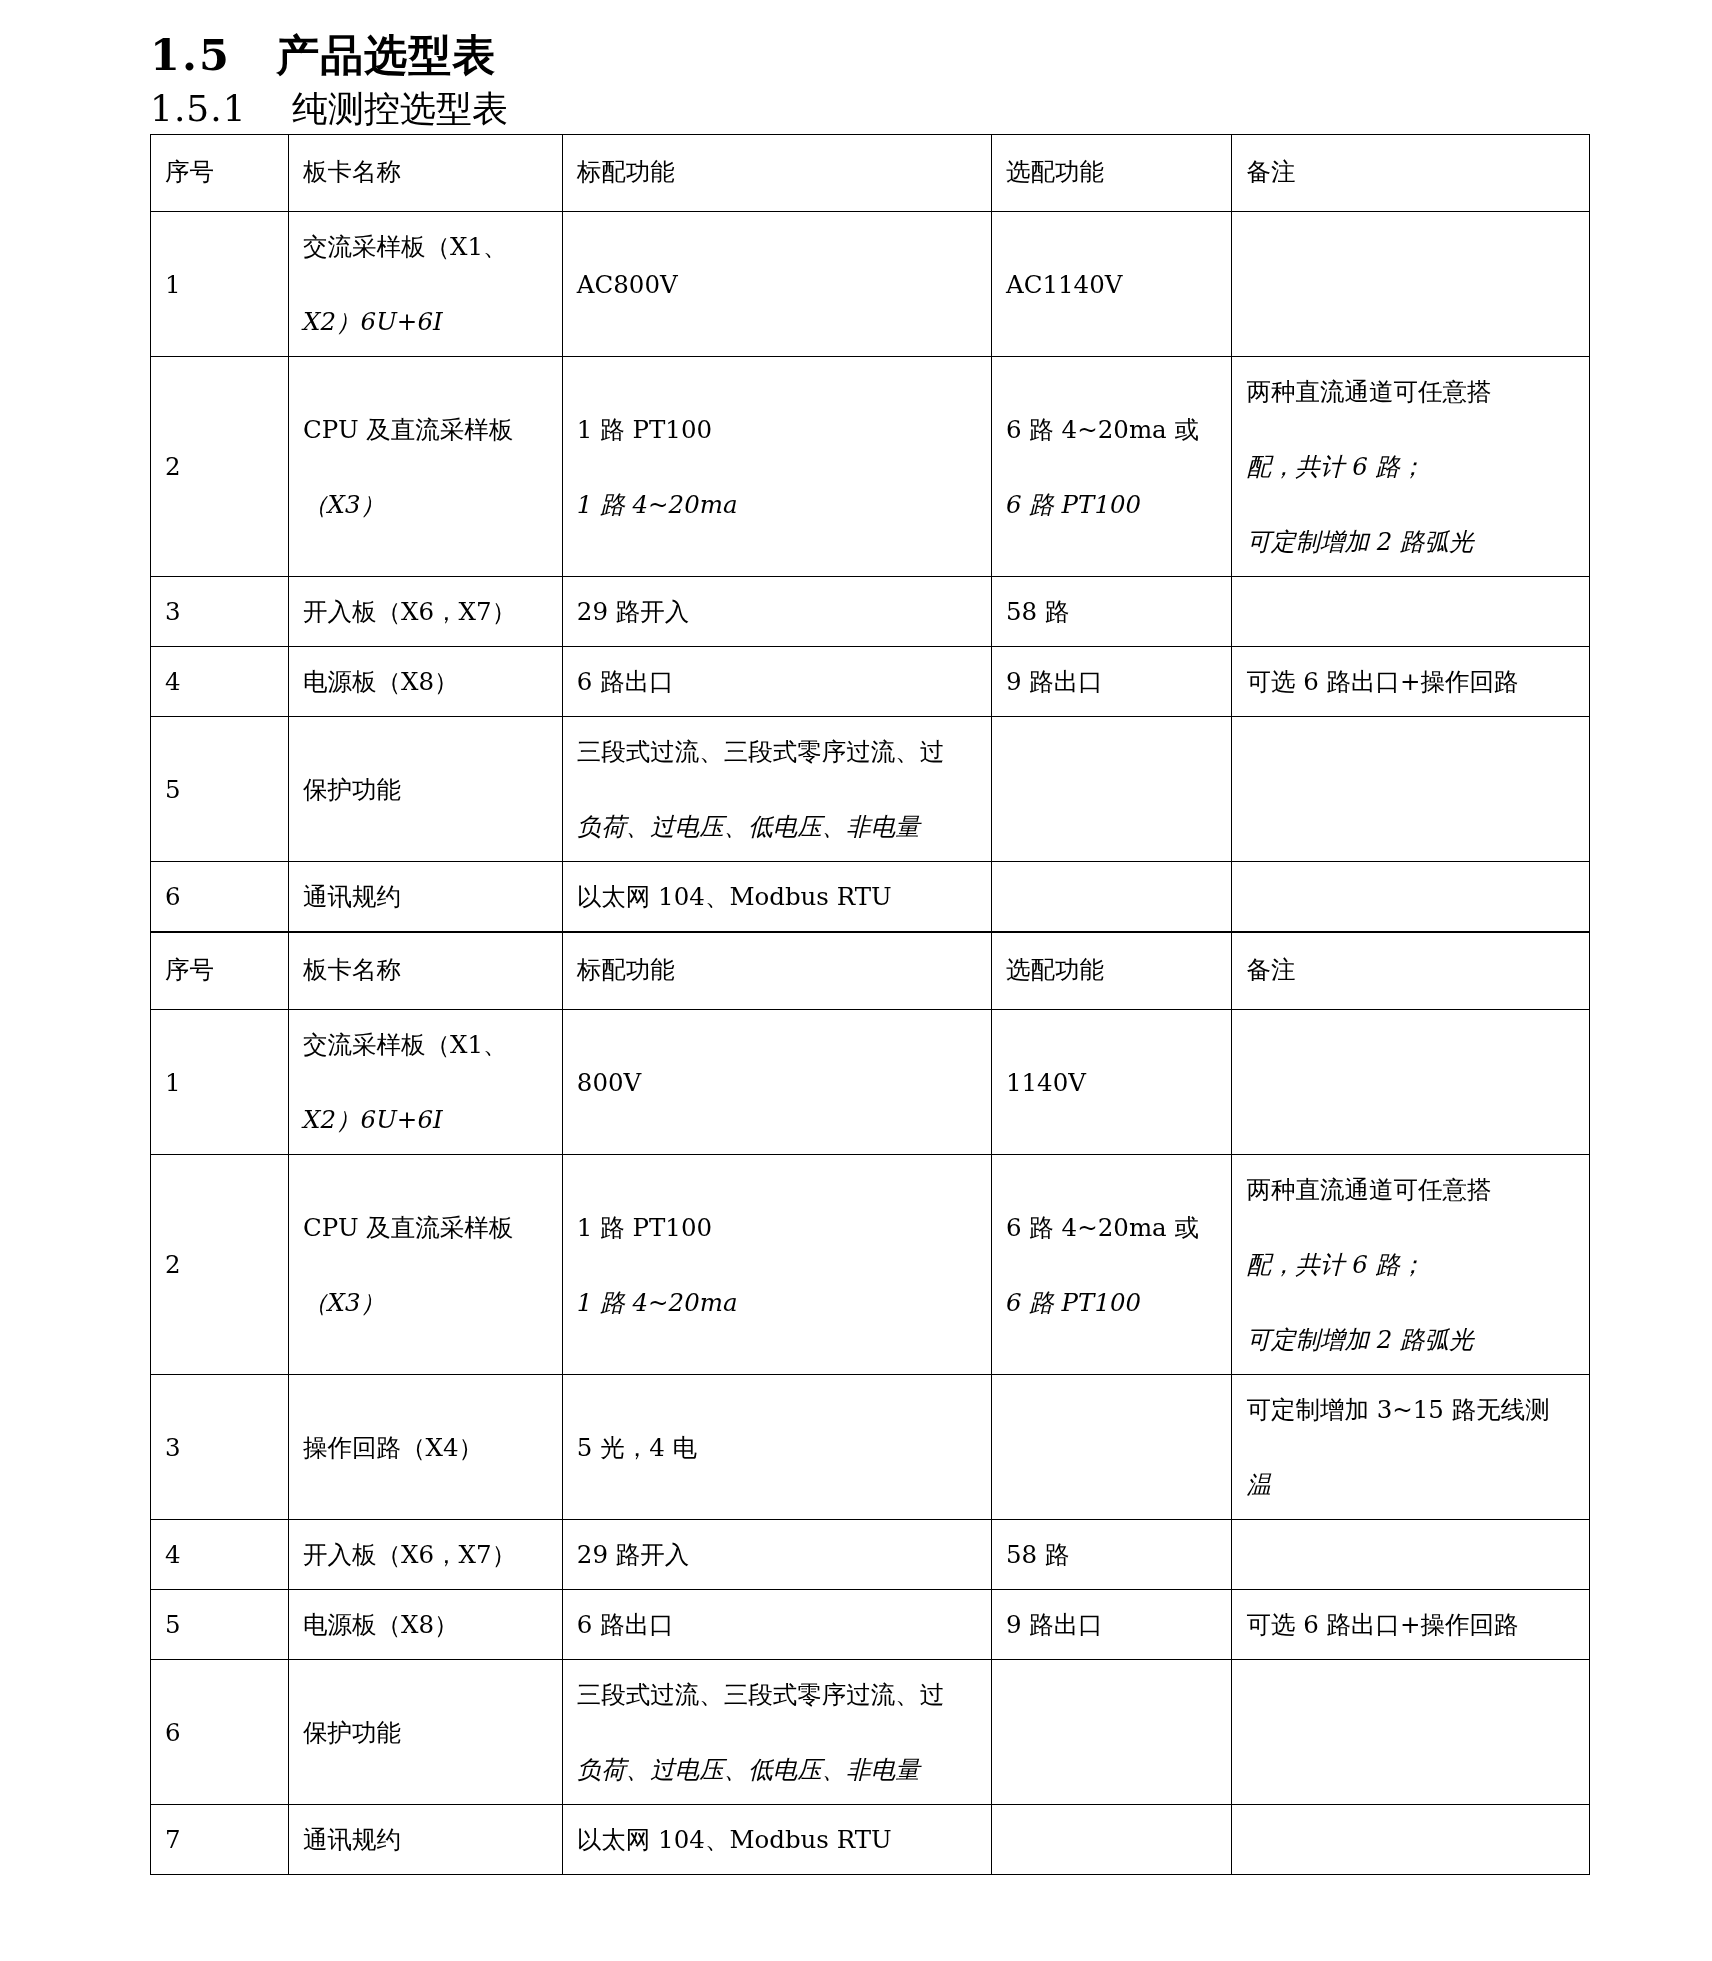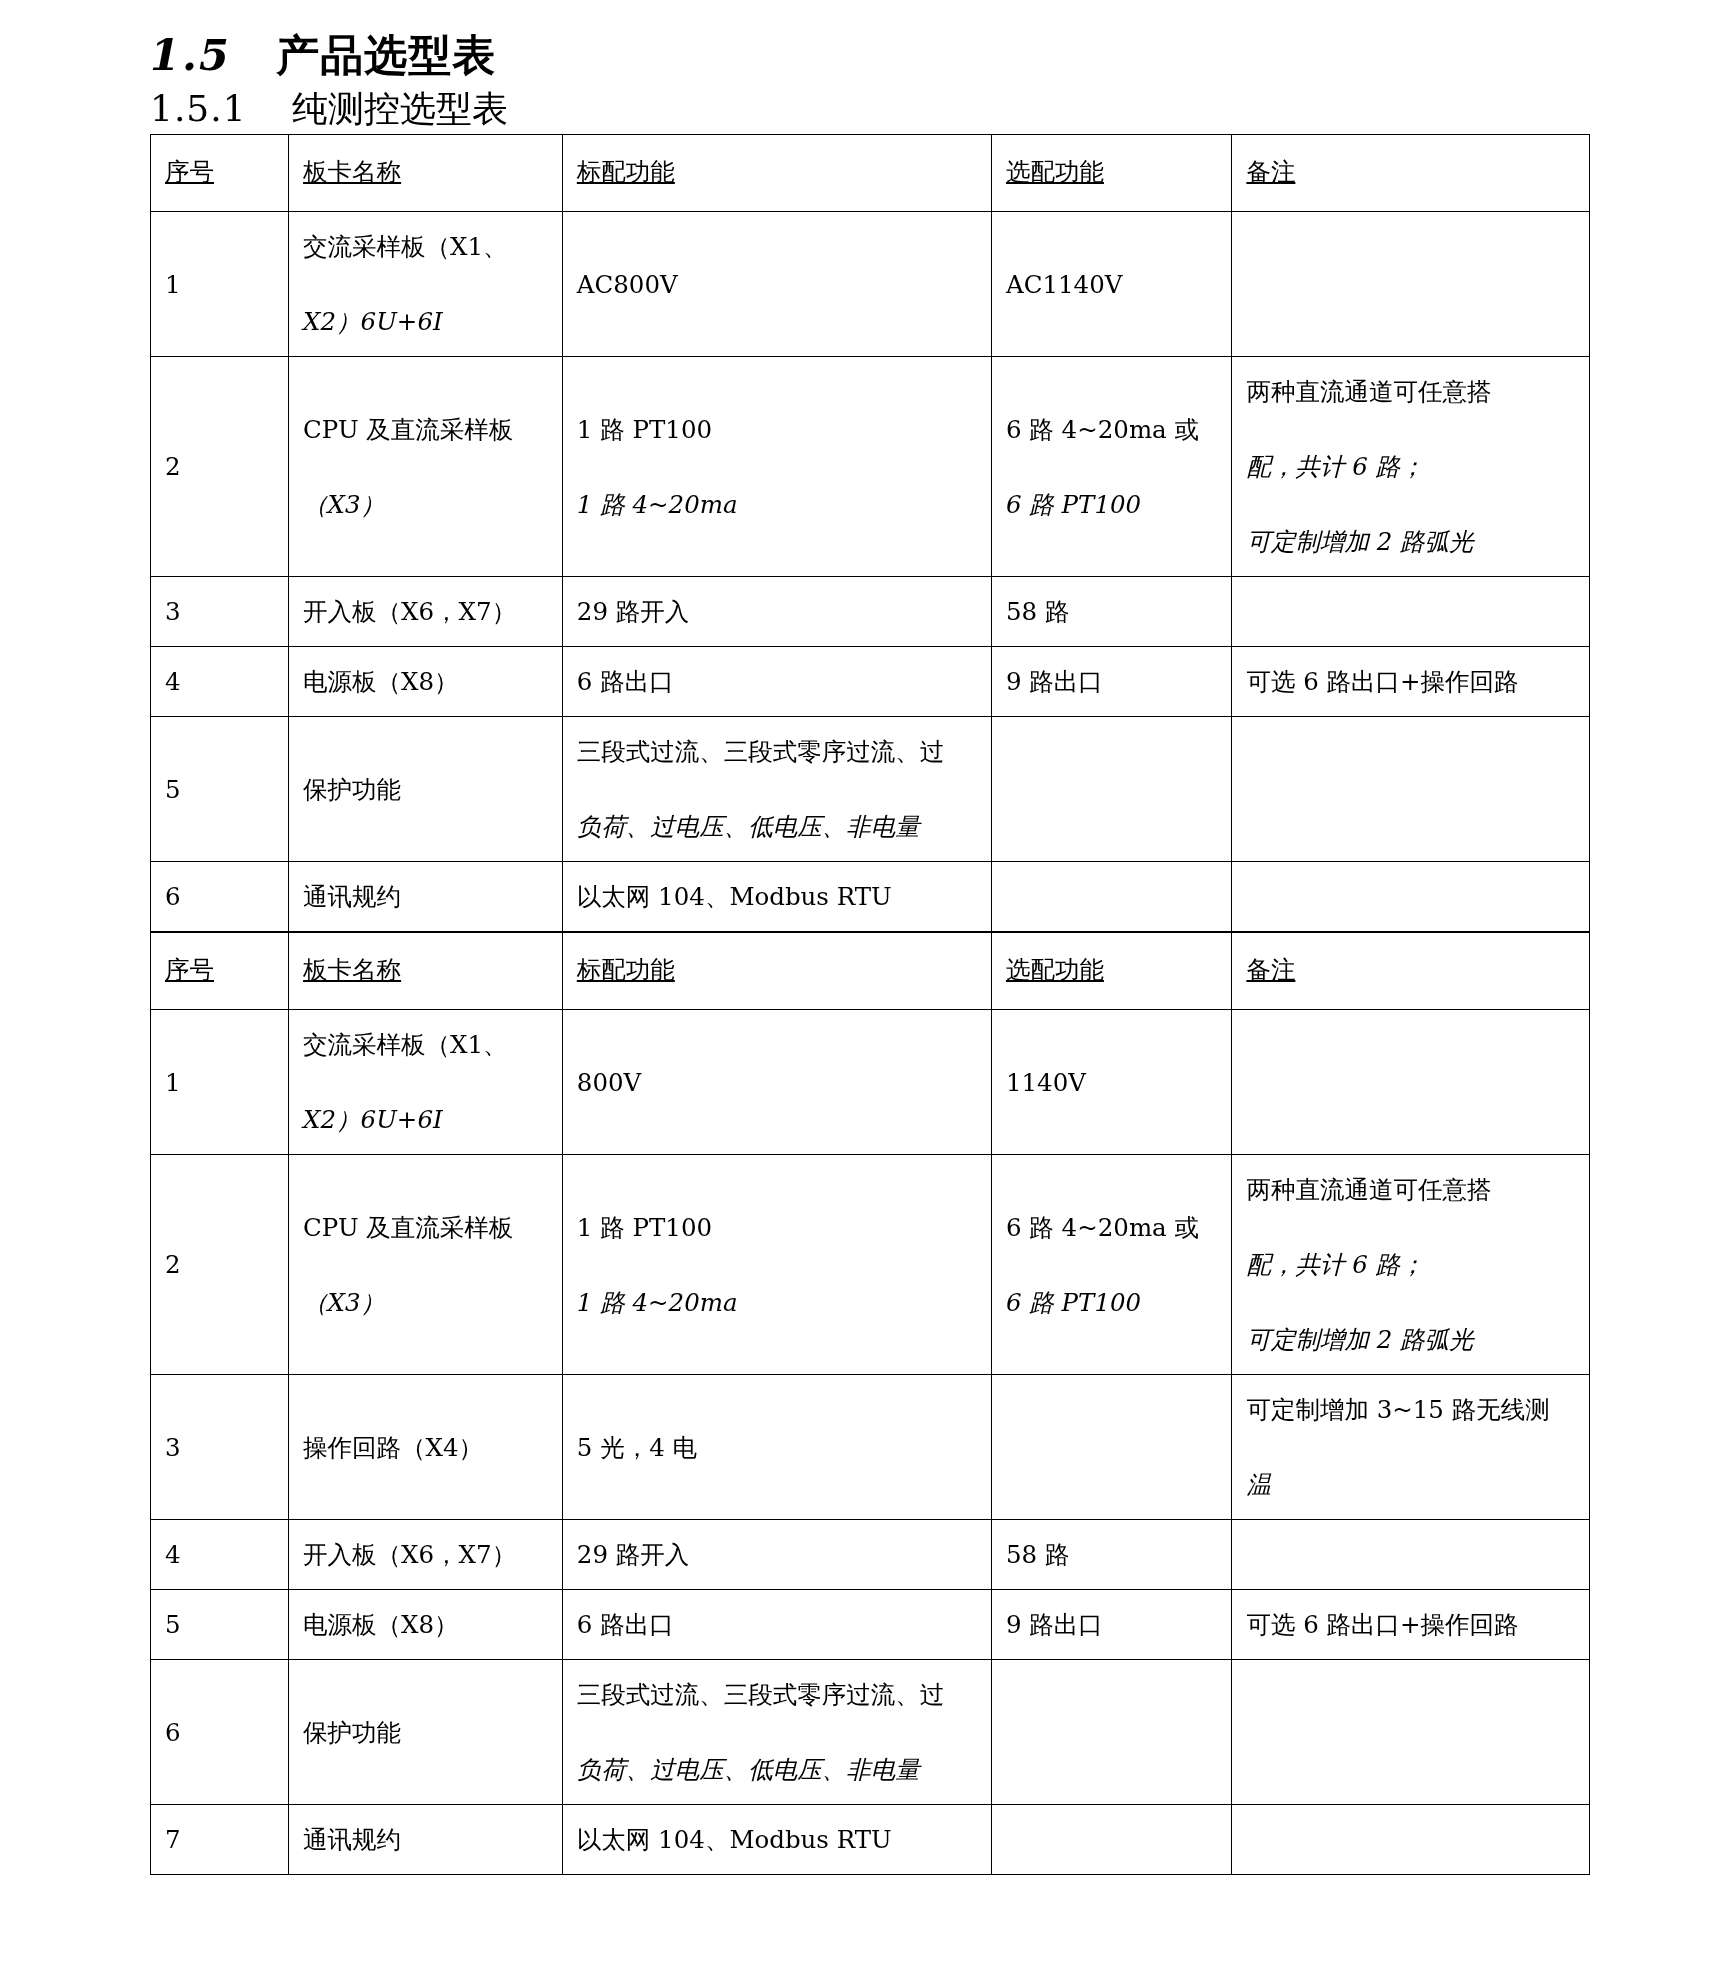--- a/index.html
+++ b/index.html
@@ -31,21 +31,20 @@
     font-size: 43px;
     font-weight: bold;
     margin: 0;
     padding: 0;
     line-height: 1.35;
     letter-spacing: 0.5px;
   }
   h1.doc-title .num {
     font-family: "DejaVu Serif", "Liberation Serif", serif;
     letter-spacing: 2px;
-    font-style: italic;
   }
   h1.doc-title .cn {
     margin-left: 30px;
     letter-spacing: 1px;
   }
 
   h2.sec-title {
     font-size: 36px;
     font-weight: normal;
     margin: 0;
@@ -74,21 +73,20 @@
     vertical-align: middle;
     padding: 10px 14px 10px 14px;
     font-size: 24.5px;
     line-height: 2.0;
     word-break: break-word;
   }
   table.sel-table tr.hdr td {
     height: 58px;
     padding-top: 8px;
     line-height: 1.4;
-    text-decoration: underline;
   }
   .c-idx   { width: 112px; }
   .c-name  { width: 222px; }
   .c-std   { width: 348px; }
   .c-opt   { width: 195px; }
   .c-rmk   { width: 290px; }
 
   td .line { display: block; }
   td .line + .line { margin-top: 26px; font-style: italic; }
 

